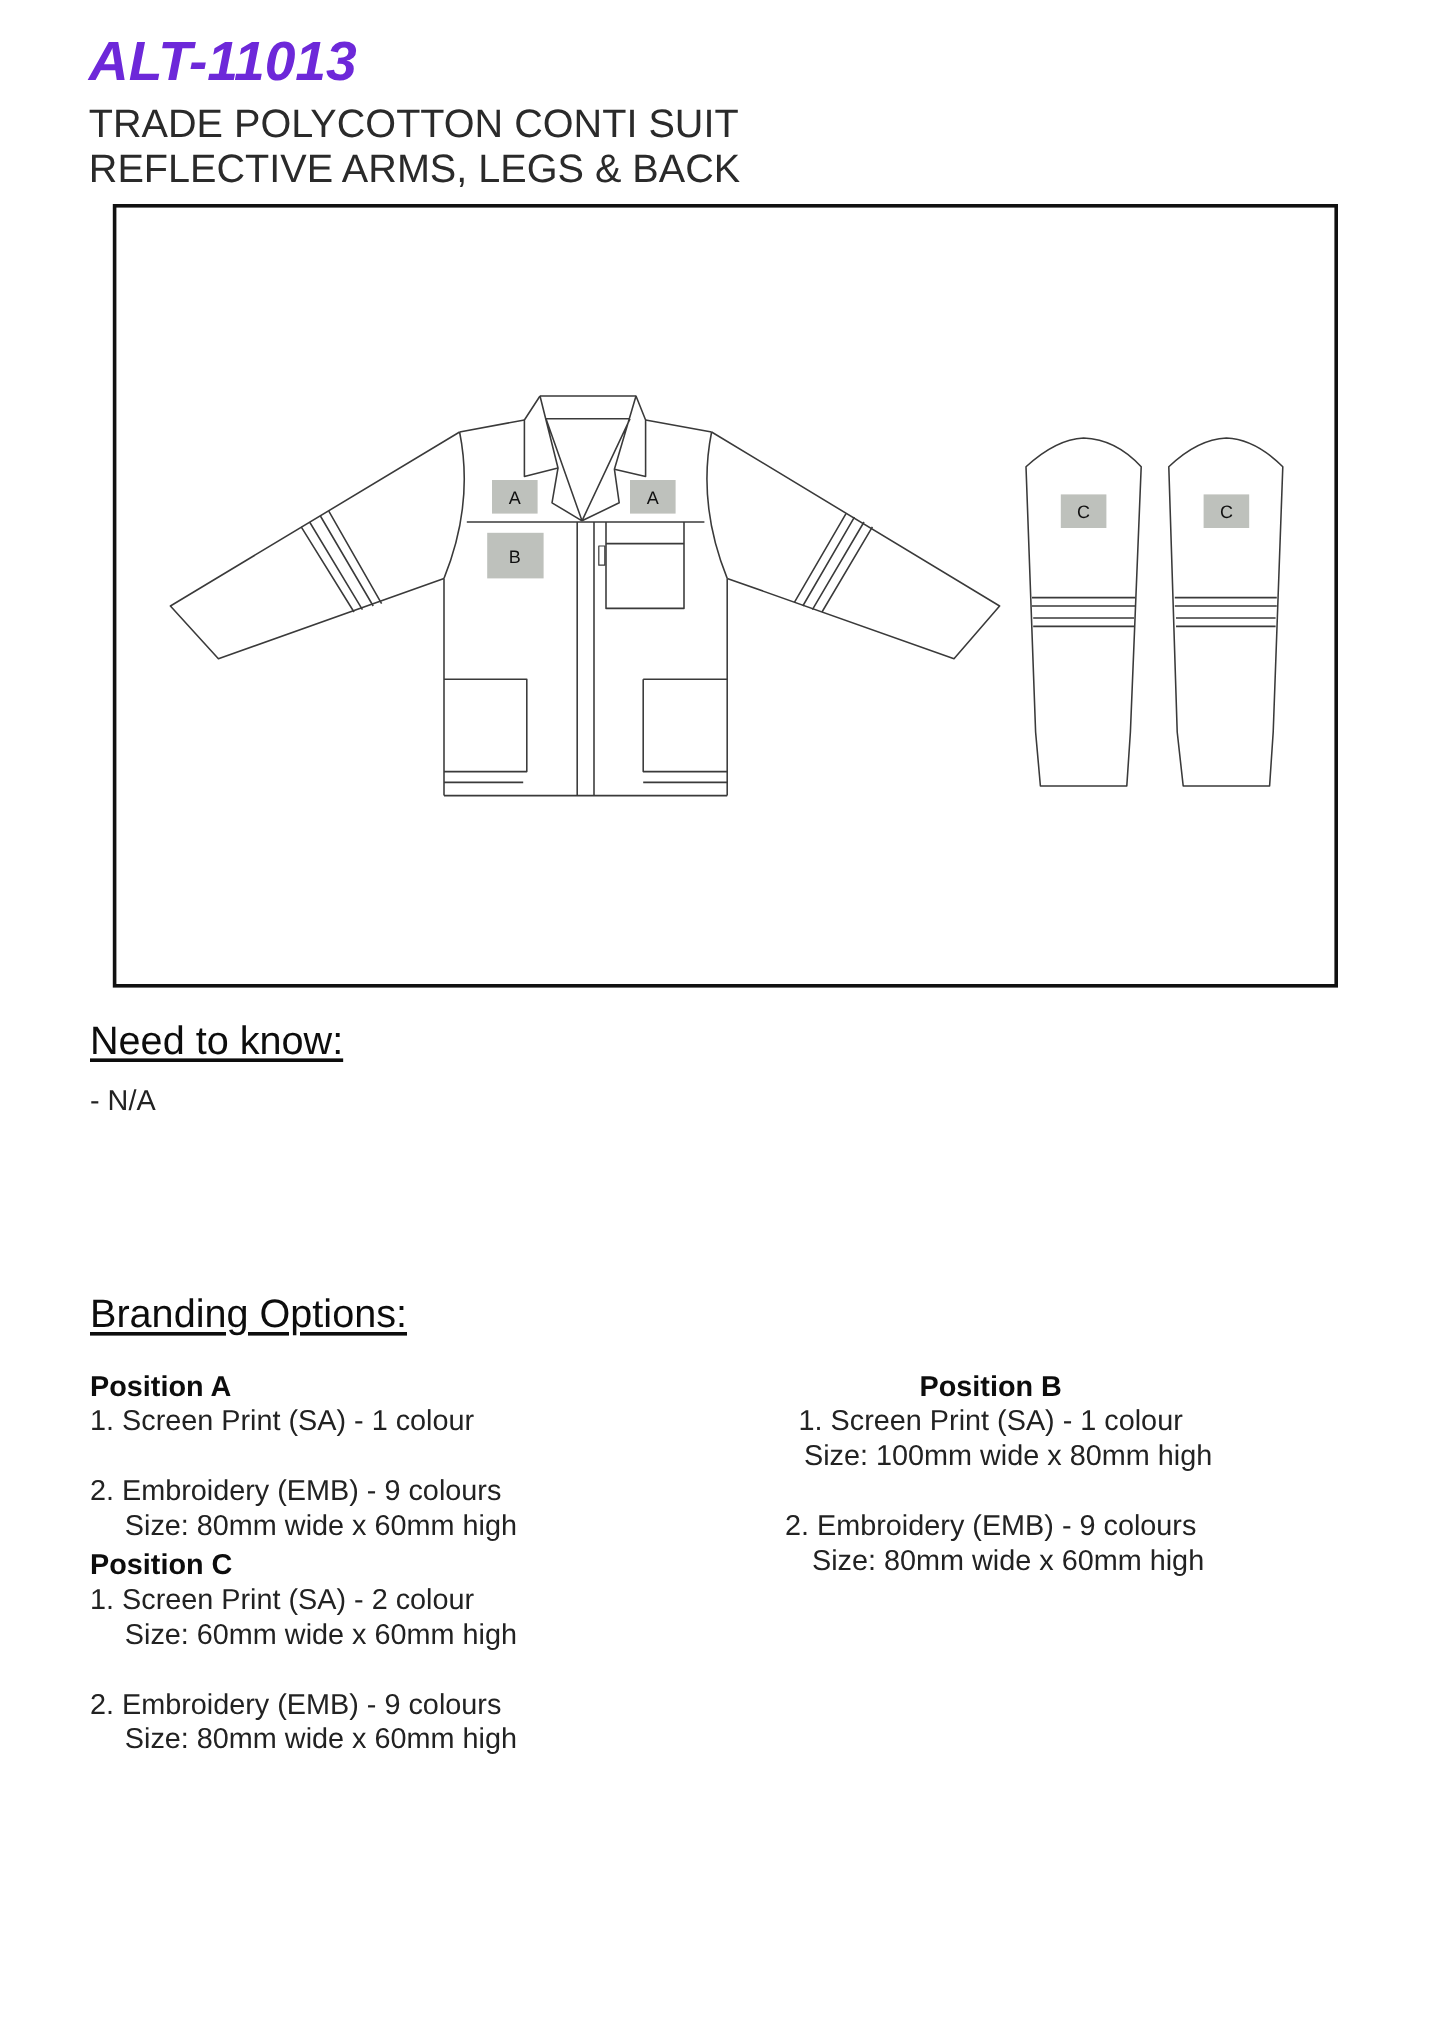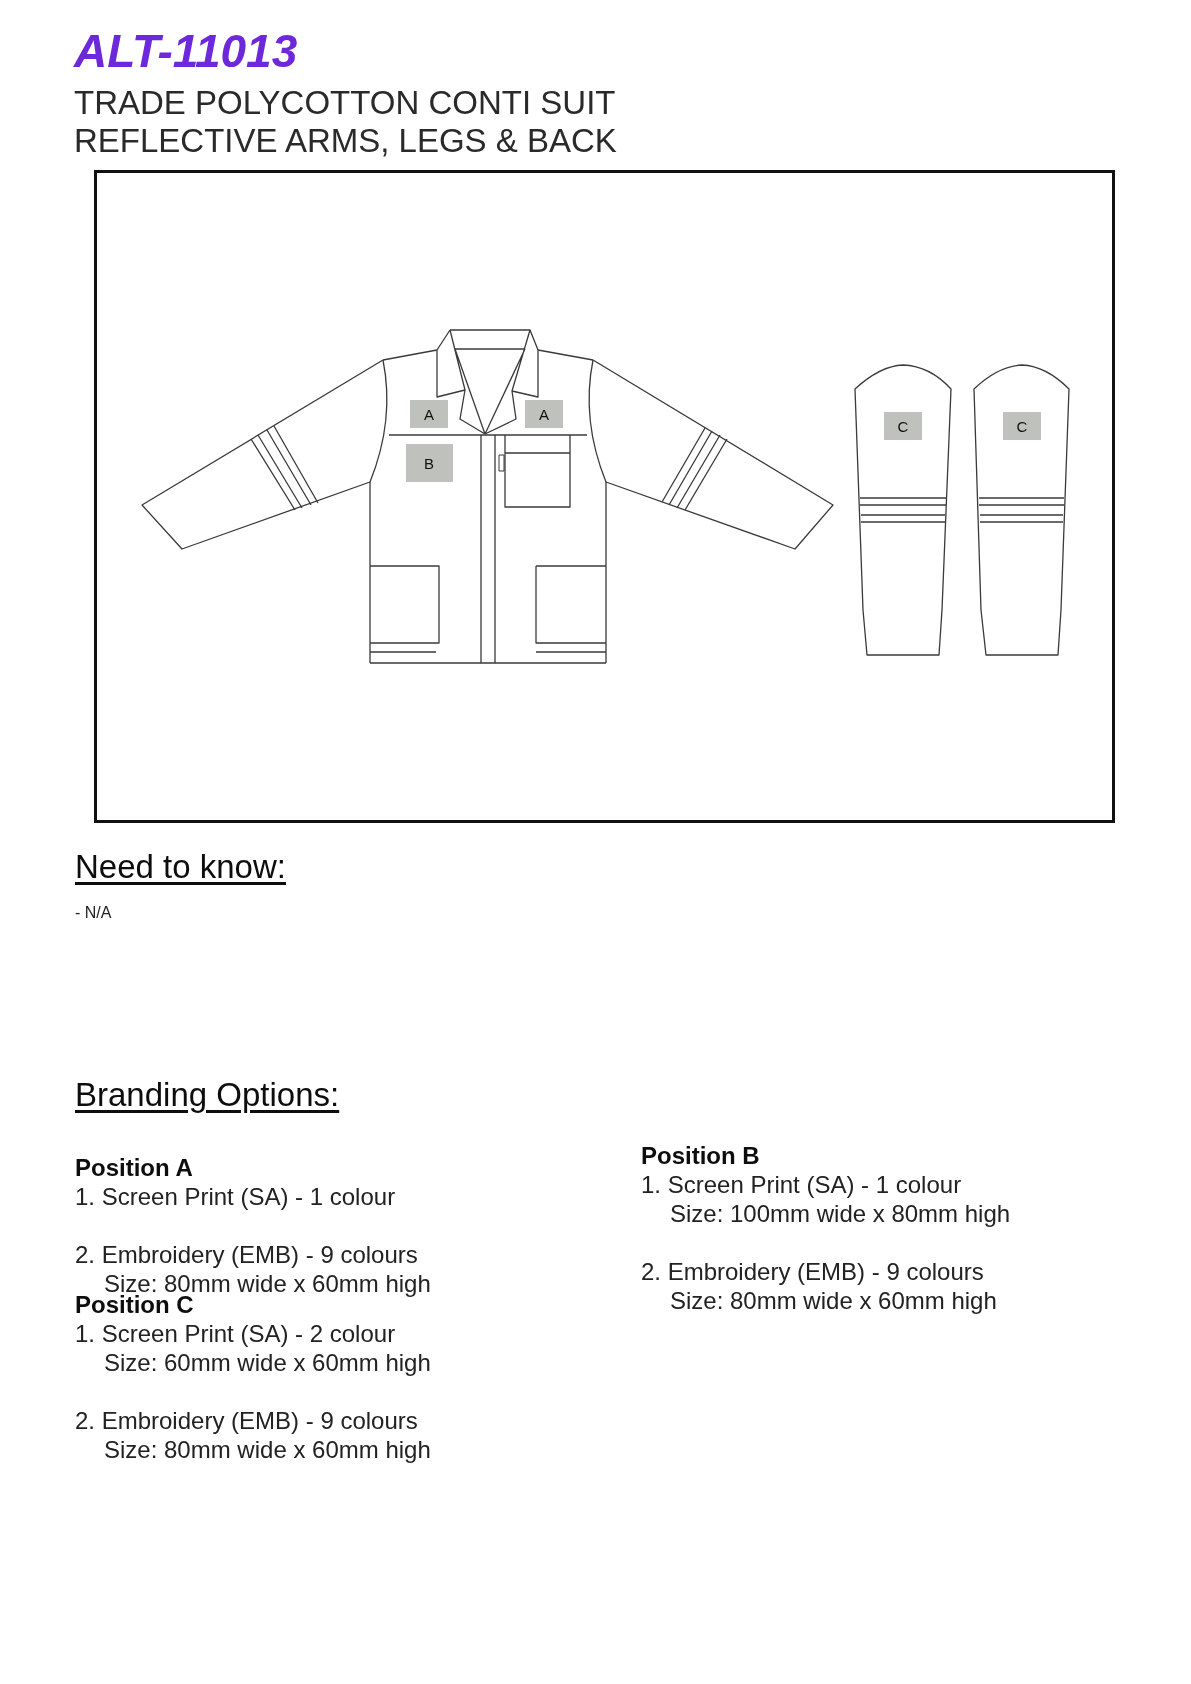--- a/index.html
+++ b/index.html
@@ -9,27 +9,27 @@
   .subtitle { position: absolute; left: 74px; font-size: 33px; color: #2a2a2a; line-height: 1; }
   .sub1 { top: 86px; }
   .sub2 { top: 124px; text-align: center; }
   .frame { position: absolute; left: 94px; top: 170px; width: 1015px; height: 647px;
            border: 3px solid #111; box-sizing: content-box; }
   .frame svg { position: absolute; left: -97px; top: -173px; }
   .h2 { position: absolute; left: 75px; font-size: 33px; font-weight: normal; color: #0d0d0d;
         text-decoration: underline; text-decoration-thickness: 3px; text-underline-offset: 4px; line-height: 1; }
   .need { top: 850px; }
   .brand { top: 1078px; }
-  .na { position: absolute; left: 75px; top: 904px; font-size: 16px; color: #222; }
+  .na { position: absolute; left: 75px; top: 904px; font-size: 24px; color: #222; }
   .pos { position: absolute; font-size: 24px; line-height: 29px; color: #222; }
   .pos .ptitle { font-weight: bold; color: #0d0d0d; }
   .pos .indent { padding-left: 29px; }
   .pos .gap { height: 29px; }
-  .posA { left: 75px; top: 1141px; margin-top: 12px; }
-  .posB { left: 641px; top: 1141px; }
+  .posA { left: 75px; top: 1141px; }
+  .posB { left: 641px; top: 1141px; text-align: center; }
   .posC { left: 75px; top: 1290px; }
 </style>
 </head>
 <body>
 
 <div class="code">ALT-11013</div>
 <div class="subtitle sub1">TRADE POLYCOTTON CONTI SUIT</div>
 <div class="subtitle sub2">REFLECTIVE ARMS, LEGS &amp; BACK</div>
 
 <div class="frame">

